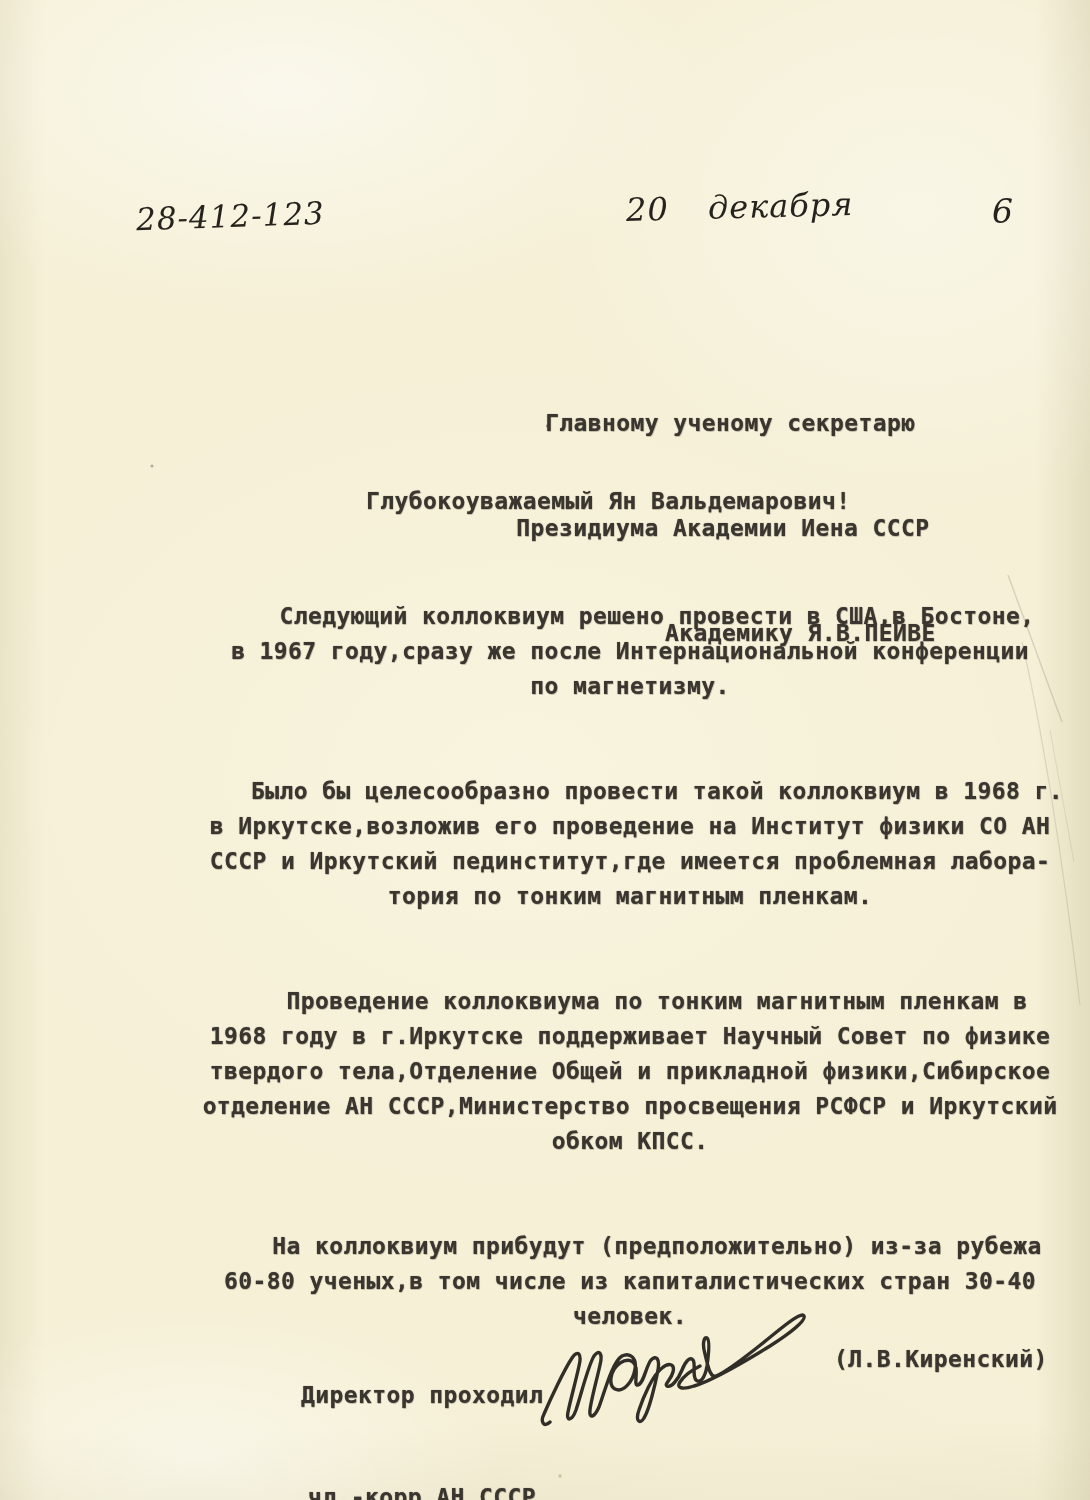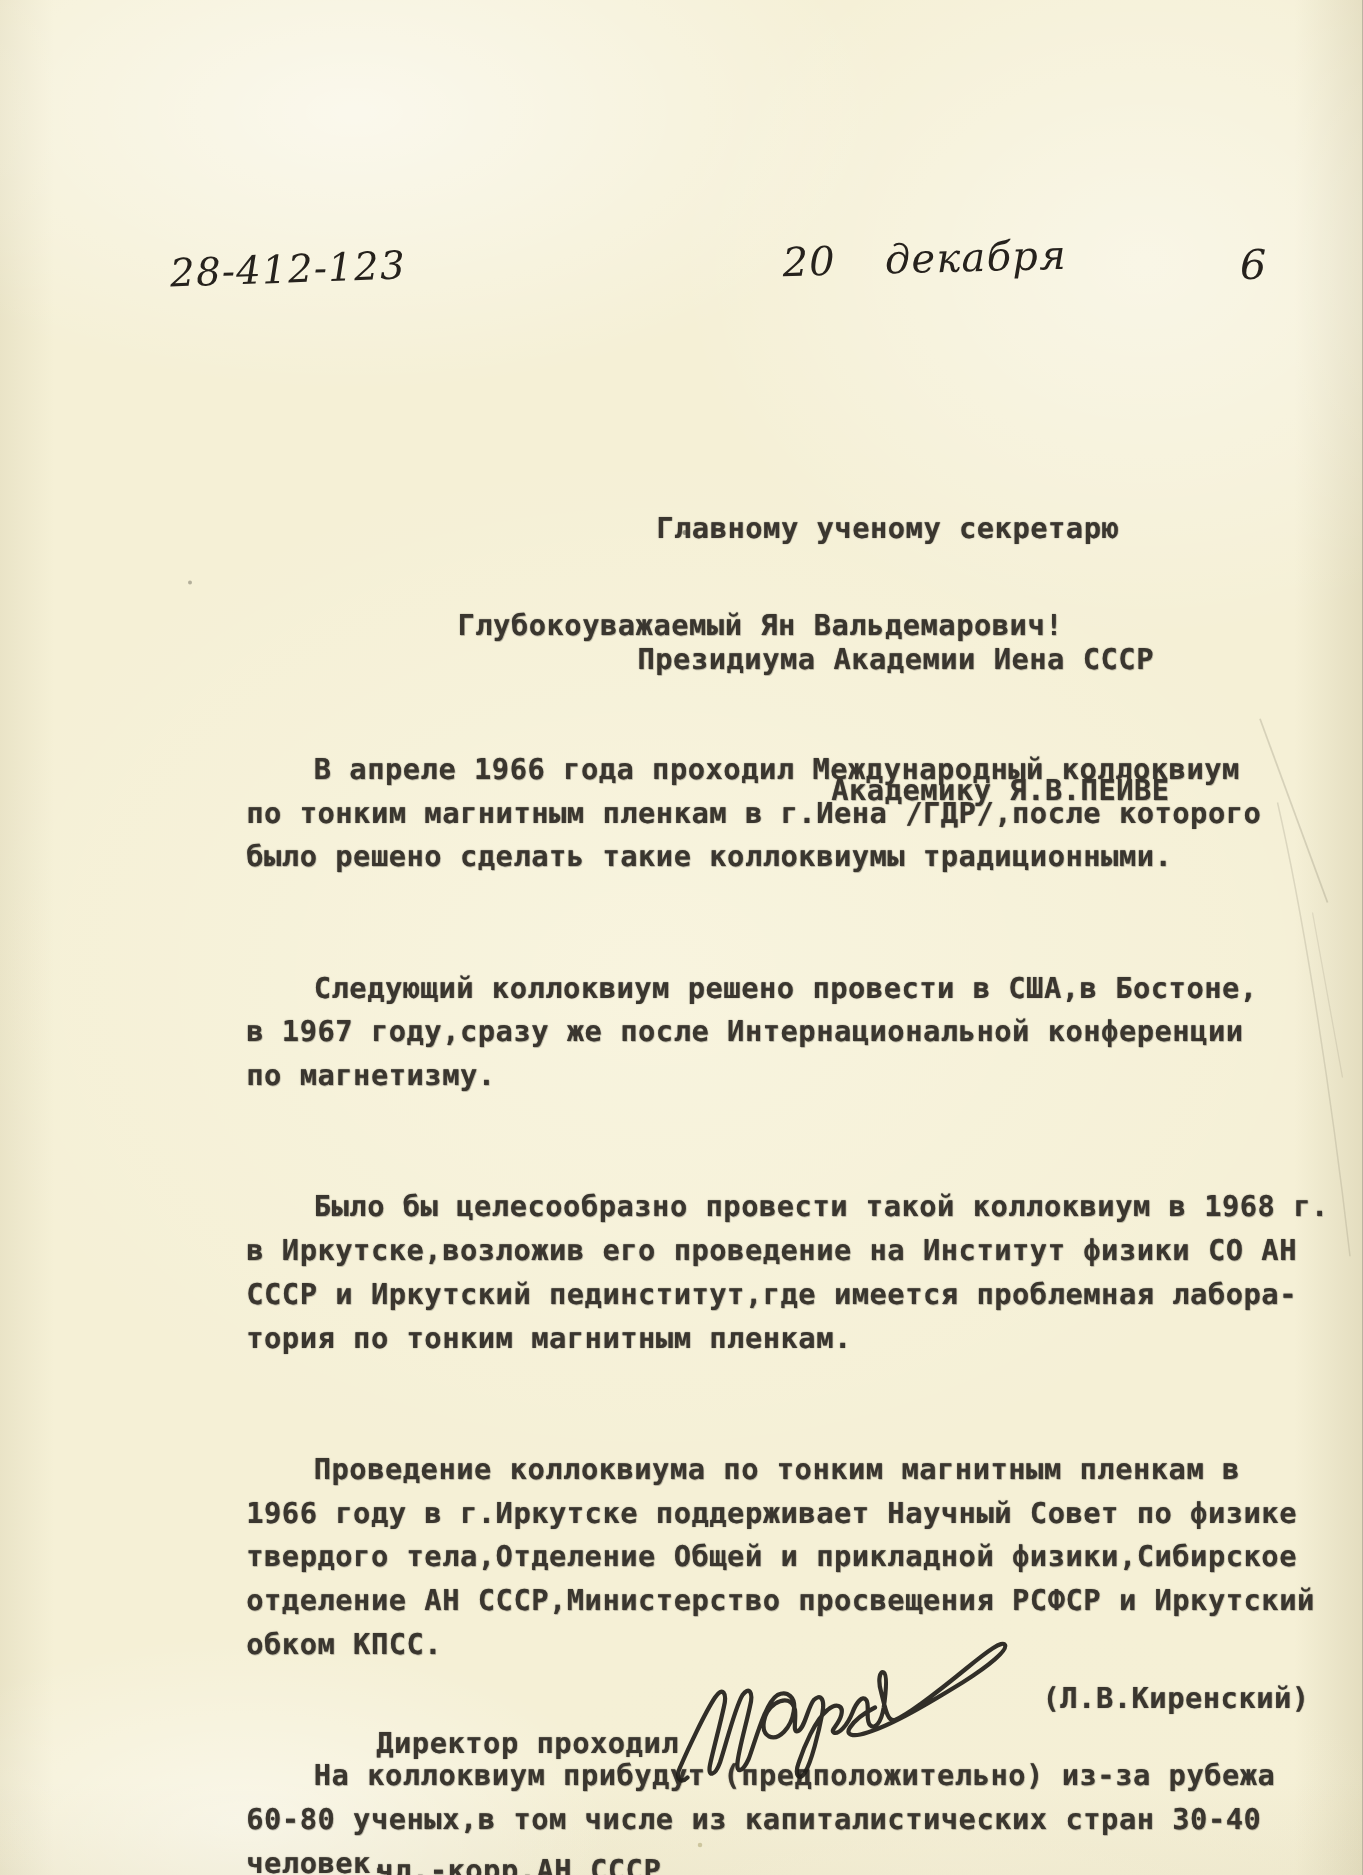--- a/index.html
+++ b/index.html
@@ -28,20 +28,21 @@
   .typed {
     position: absolute;
     font-family: "DejaVu Sans Mono", monospace;
     font-weight: 700;
     font-size: 23px;
     line-height: 35px;
     letter-spacing: 0.4px;
     color: #3a362f;
     text-shadow: 0 0 1px rgba(58,54,47,0.65), 0.6px 0.6px 0 rgba(58,54,47,0.22);
     white-space: pre;
+    text-align: center;
   }
 
   .recipient { left: 510px; top: 336px; }
   .recipient .r1 { padding-left: 15px; }
   .recipient .r3 { padding-left: 155px; }
 
   .salutation { left: 366px; top: 484px; }
 
   .body { left: 197px; top: 529px; }
   .body .para { margin: 0; text-indent: 54px; white-space: pre; }
@@ -95,32 +96,29 @@
 
   <div class="typed recipient">
     <div class="r1">Главному ученому секретарю</div>
     <div class="r2">Президиума Академии Иена СССР</div>
     <div class="r3">Академику Я.В.ПЕЙВЕ</div>
   </div>
 
   <div class="typed salutation">Глубокоуважаемый Ян Вальдемарович!</div>
 
   <div class="typed body">
-    <div class="para">В апреле 1966 года проходил Международный коллоквиум
-по тонким магнитным пленкам в г.Иена /ГДР/,после которого
-было решено сделать такие коллоквиумы традиционными.</div>
     <div class="para">Следующий коллоквиум решено провести в США,в Бостоне,
 в 1967 году,сразу же после Интернациональной конференции
 по магнетизму.</div>
     <div class="para">Было бы целесообразно провести такой коллоквиум в 1968 г.
 в Иркутске,возложив его проведение на Институт физики СО АН
 СССР и Иркутский пединститут,где имеется проблемная лабора-
 тория по тонким магнитным пленкам.</div>
     <div class="para">Проведение коллоквиума по тонким магнитным пленкам в
-1966 году в г.Иркутске поддерживает Научный Совет по физике
+1968 году в г.Иркутске поддерживает Научный Совет по физике
 твердого тела,Отделение Общей и прикладной физики,Сибирское
 отделение АН СССР,Министерство просвещения РСФСР и Иркутский
 обком КПСС.</div>
     <div class="para">На коллоквиум прибудут (предположительно) из-за рубежа
 60-80 ученых,в том числе из капиталистических стран 30-40
 человек.</div>
     
   </div>
 
   <div class="typed closing">

